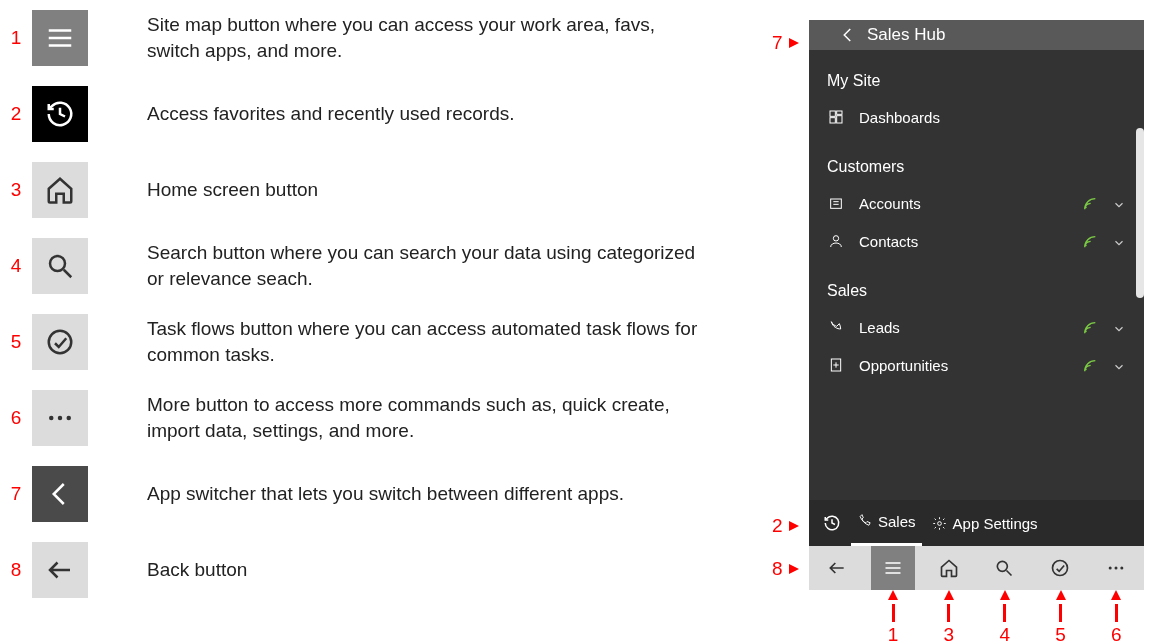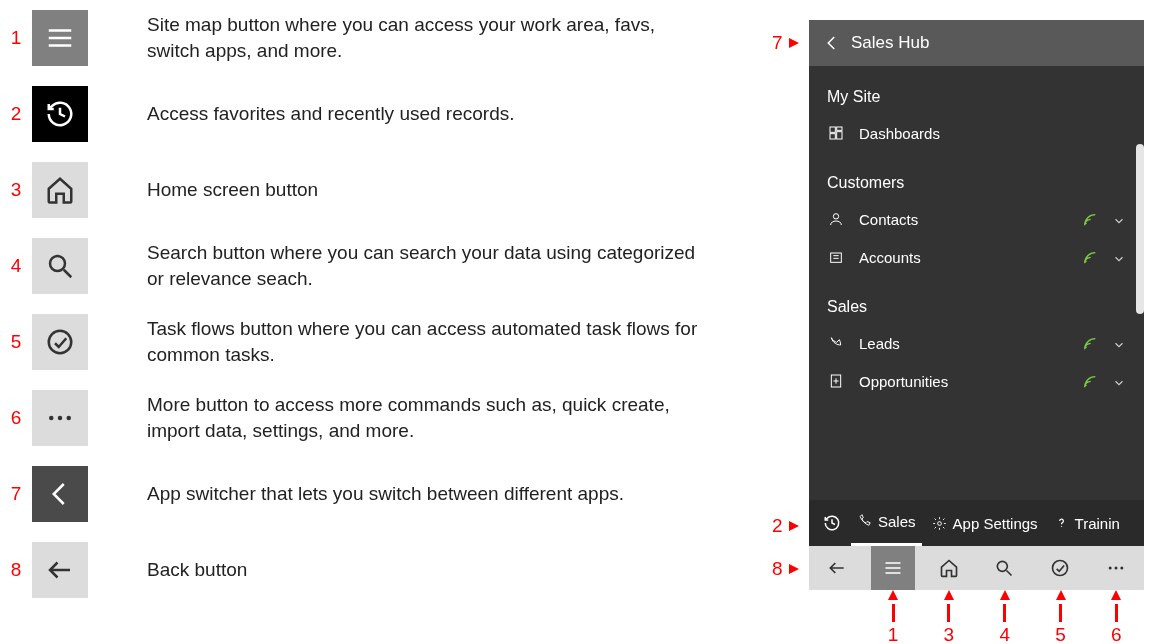--- a/index.html
+++ b/index.html
@@ -60,25 +60,25 @@
       top: 20px;
       width: 335px;
       height: 570px;
       background: #333333;
       display: flex;
       flex-direction: column;
       font-size: 15px;
       color: #fff;
     }
     .mobile-header {
-      height: 46px;
+      height: 30px;
       background: #595959;
       display: flex;
       align-items: center;
-      padding: 0 14px;
+      padding: 0 30px;
       font-size: 17px;
       gap: 10px;
     }
     .mobile-body {
       flex: 1;
       background: #333333;
       overflow: hidden;
       position: relative;
     }
     .section {
@@ -296,44 +296,44 @@
           </span>
       <span class="label">Dashboards</span>
 
     </div>
       </div>
       <div class="section">
         <div class="section-title">Customers</div>
         <div class="nav-item">
       <span class="nav-icon">
             <svg width="16" height="16" viewBox="0 0 24 24">
-              <circle cx="12" cy="8" r="4" fill="none" stroke="#fff" stroke-width="1.5"></circle>
-              <path fill="none" stroke="#fff" stroke-width="1.5" d="M4 21c0-4 4-6 8-6s8 2 8 6"></path>
-            </svg>
-          </span>
-      <span class="label">Contacts</span>
+              <rect x="4" y="6" width="16" height="14" fill="none" stroke="#fff" stroke-width="1.5"></rect>
+              <path stroke="#fff" stroke-width="1.5" d="M8 10h8M8 14h8"></path>
+            </svg>
+          </span>
+      <span class="label">Accounts</span>
       <span class="wifi-icon">
             <svg width="16" height="16" viewBox="0 0 24 24">
               <path fill="none" stroke="#7ac943" stroke-width="2" d="M4 20c0-9 7-16 16-16M4 20c0-5 4-9 9-9M4 20c0-2 1-3 3-3"></path>
             </svg>
           </span>
       <span class="chevron-down">
             <svg width="14" height="14" viewBox="0 0 24 24">
               <path fill="none" stroke="#ccc" stroke-width="2" d="M6 9l6 6 6-6"></path>
             </svg>
           </span>
     </div>
         <div class="nav-item">
       <span class="nav-icon">
             <svg width="16" height="16" viewBox="0 0 24 24">
-              <rect x="4" y="6" width="16" height="14" fill="none" stroke="#fff" stroke-width="1.5"></rect>
-              <path stroke="#fff" stroke-width="1.5" d="M8 10h8M8 14h8"></path>
-            </svg>
-          </span>
-      <span class="label">Accounts</span>
+              <circle cx="12" cy="8" r="4" fill="none" stroke="#fff" stroke-width="1.5"></circle>
+              <path fill="none" stroke="#fff" stroke-width="1.5" d="M4 21c0-4 4-6 8-6s8 2 8 6"></path>
+            </svg>
+          </span>
+      <span class="label">Contacts</span>
       <span class="wifi-icon">
             <svg width="16" height="16" viewBox="0 0 24 24">
               <path fill="none" stroke="#7ac943" stroke-width="2" d="M4 20c0-9 7-16 16-16M4 20c0-5 4-9 9-9M4 20c0-2 1-3 3-3"></path>
             </svg>
           </span>
       <span class="chevron-down">
             <svg width="14" height="14" viewBox="0 0 24 24">
               <path fill="none" stroke="#ccc" stroke-width="2" d="M6 9l6 6 6-6"></path>
             </svg>
           </span>
@@ -397,28 +397,20 @@
       </div>
       <div class="tab">
         <span>
           <svg width="15" height="15" viewBox="0 0 24 24">
             <circle cx="12" cy="12" r="3" fill="none" stroke="#fff" stroke-width="1.5"></circle>
             <path fill="none" stroke="#fff" stroke-width="1.5" d="M12 2v3m0 14v3M4.2 4.2l2.1 2.1m11.4 11.4l2.1 2.1M2 12h3m14 0h3M4.2 19.8l2.1-2.1m11.4-11.4l2.1-2.1"></path>
           </svg>
         </span>
         <span>App Settings</span>
       </div>
-      <div class="tab">
-        <span>
-          <svg width="15" height="15" viewBox="0 0 24 24">
-            <path fill="none" stroke="#fff" stroke-width="2" d="M9 8a3 3 0 1 1 4 3c-1 .5-1 1-1 2m0 3v1"></path>
-          </svg>
-        </span>
-        <span>Trainin</span>
-      </div>
     </div>
   <div class="bottom-bar">
       <div class="bar-btn">
         <svg width="20" height="20" viewBox="0 0 24 24">
           <path fill="none" stroke="#333" stroke-width="2" d="M20 12H4m6-6l-6 6 6 6"></path>
         </svg>
       </div>
       <div class="bar-btn mid">
         <svg width="20" height="20" viewBox="0 0 24 24">
           <path stroke="#fff" stroke-width="2" d="M3 6h18M3 12h18M3 18h18" fill="none"></path>

